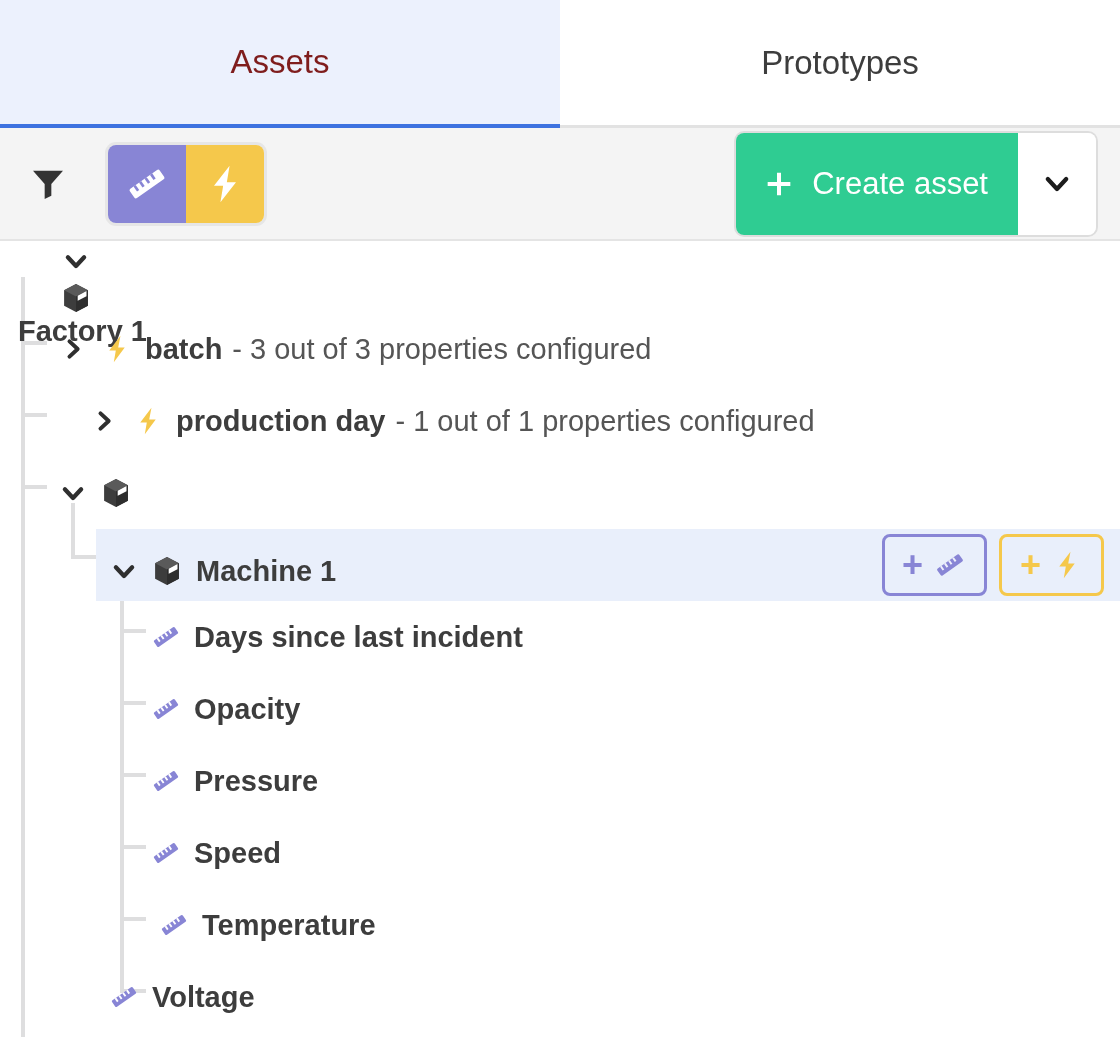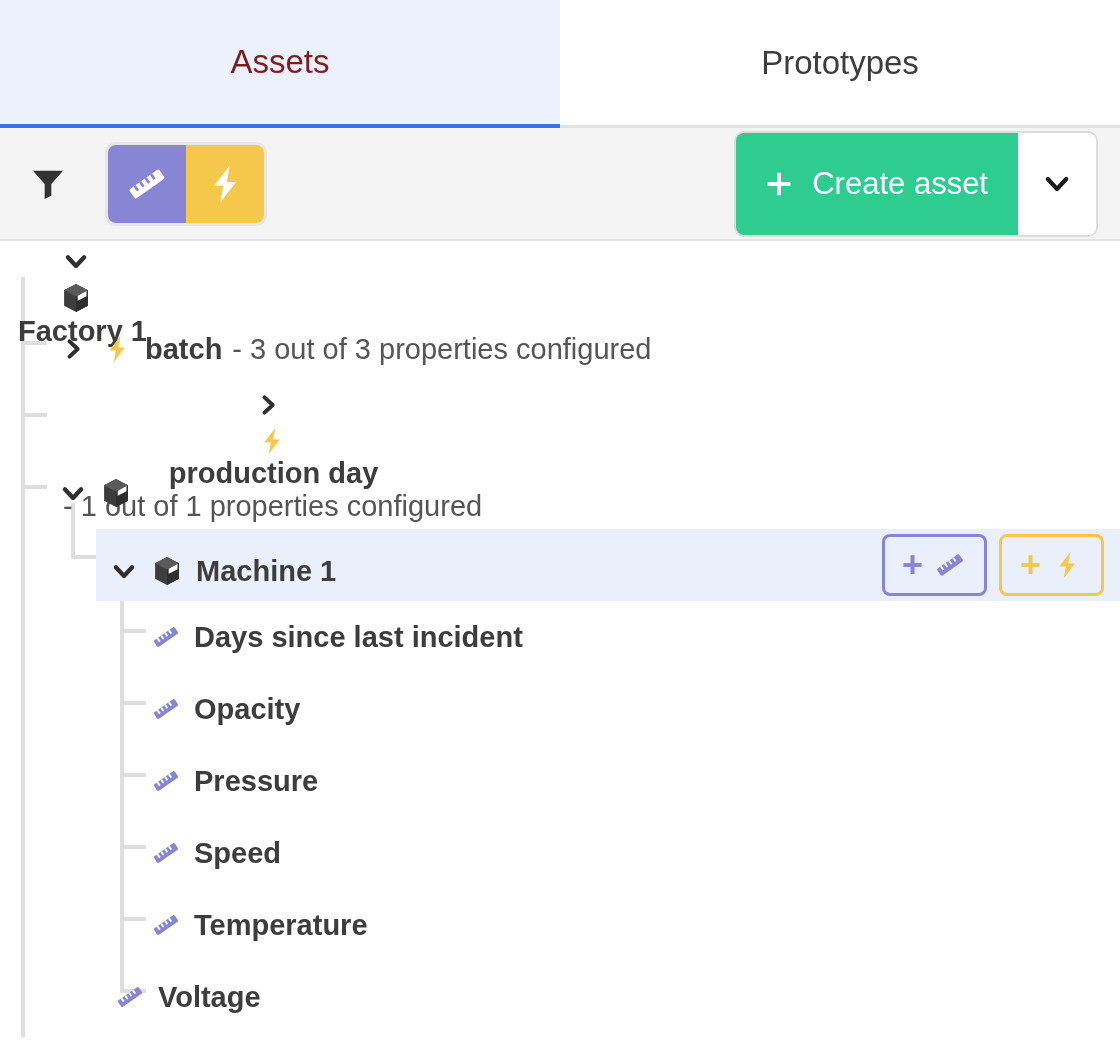--- a/index.html
+++ b/index.html
@@ -224,21 +224,21 @@
           <svg width="32" height="32" viewBox="0 0 24 24">
             <path d="M14.6 2L6.2 13.2h4.9L9.6 22l8.2-11.2h-4.9z" fill="#f5c84b"></path>
           </svg>
         </span>
         <span class="label">batch</span>
         <span class="sub"> - 3 out of 3 properties configured</span>
       </div>
     </div>
 
     <div class="row" style="top:144px;">
-      <div class="row-inner" style="padding-left:53px;flex-direction:column;">
+      <div class="row-inner" style="padding-left:84px;">
         <div class="chev">
           <svg width="28" height="28" viewBox="0 0 24 24">
             <path d="M9 5.5l7 6.5-7 6.5" stroke="#2f2f2f" stroke-width="3.4" fill="none" stroke-linecap="round" stroke-linejoin="round"></path>
           </svg>
         </div>
         <span class="ic" style="margin-left:8px;">
           <svg width="32" height="32" viewBox="0 0 24 24">
             <path d="M14.6 2L6.2 13.2h4.9L9.6 22l8.2-11.2h-4.9z" fill="#f5c84b"></path>
           </svg>
         </span>
@@ -366,39 +366,39 @@
               <rect x="9" y="9" width="1.4" height="3.2" fill="#ffffff"></rect>
               <rect x="12.5" y="9" width="1.4" height="3.2" fill="#ffffff"></rect>
               <rect x="16" y="9" width="1.4" height="3.2" fill="#ffffff"></rect>
             </g>
           </svg>
         </span>
         <span class="label">Speed</span>
       </div>
     </div>
 
-    <div class="row" style="top:648px;">
+    <div class="row" style="top:648px;padding-left:8px;">
       <div class="row-inner" style="padding-left:150px;">
         <span class="ic">
           <svg width="32" height="32" viewBox="0 0 24 24">
             <g transform="rotate(-35 12 12)">
               <rect x="2.5" y="9" width="19" height="6" rx="1" fill="#8885d5"></rect>
               <rect x="5.5" y="9" width="1.4" height="3.2" fill="#ffffff"></rect>
               <rect x="9" y="9" width="1.4" height="3.2" fill="#ffffff"></rect>
               <rect x="12.5" y="9" width="1.4" height="3.2" fill="#ffffff"></rect>
               <rect x="16" y="9" width="1.4" height="3.2" fill="#ffffff"></rect>
             </g>
           </svg>
         </span>
         <span class="label">Temperature</span>
       </div>
     </div>
 
     <div class="row" style="top:720px;">
-      <div class="row-inner" style="padding-left:108px;margin-left:6px;">
+      <div class="row-inner" style="padding-left:108px;">
         <span class="ic">
           <svg width="32" height="32" viewBox="0 0 24 24">
             <g transform="rotate(-35 12 12)">
               <rect x="2.5" y="9" width="19" height="6" rx="1" fill="#8885d5"></rect>
               <rect x="5.5" y="9" width="1.4" height="3.2" fill="#ffffff"></rect>
               <rect x="9" y="9" width="1.4" height="3.2" fill="#ffffff"></rect>
               <rect x="12.5" y="9" width="1.4" height="3.2" fill="#ffffff"></rect>
               <rect x="16" y="9" width="1.4" height="3.2" fill="#ffffff"></rect>
             </g>
           </svg>

